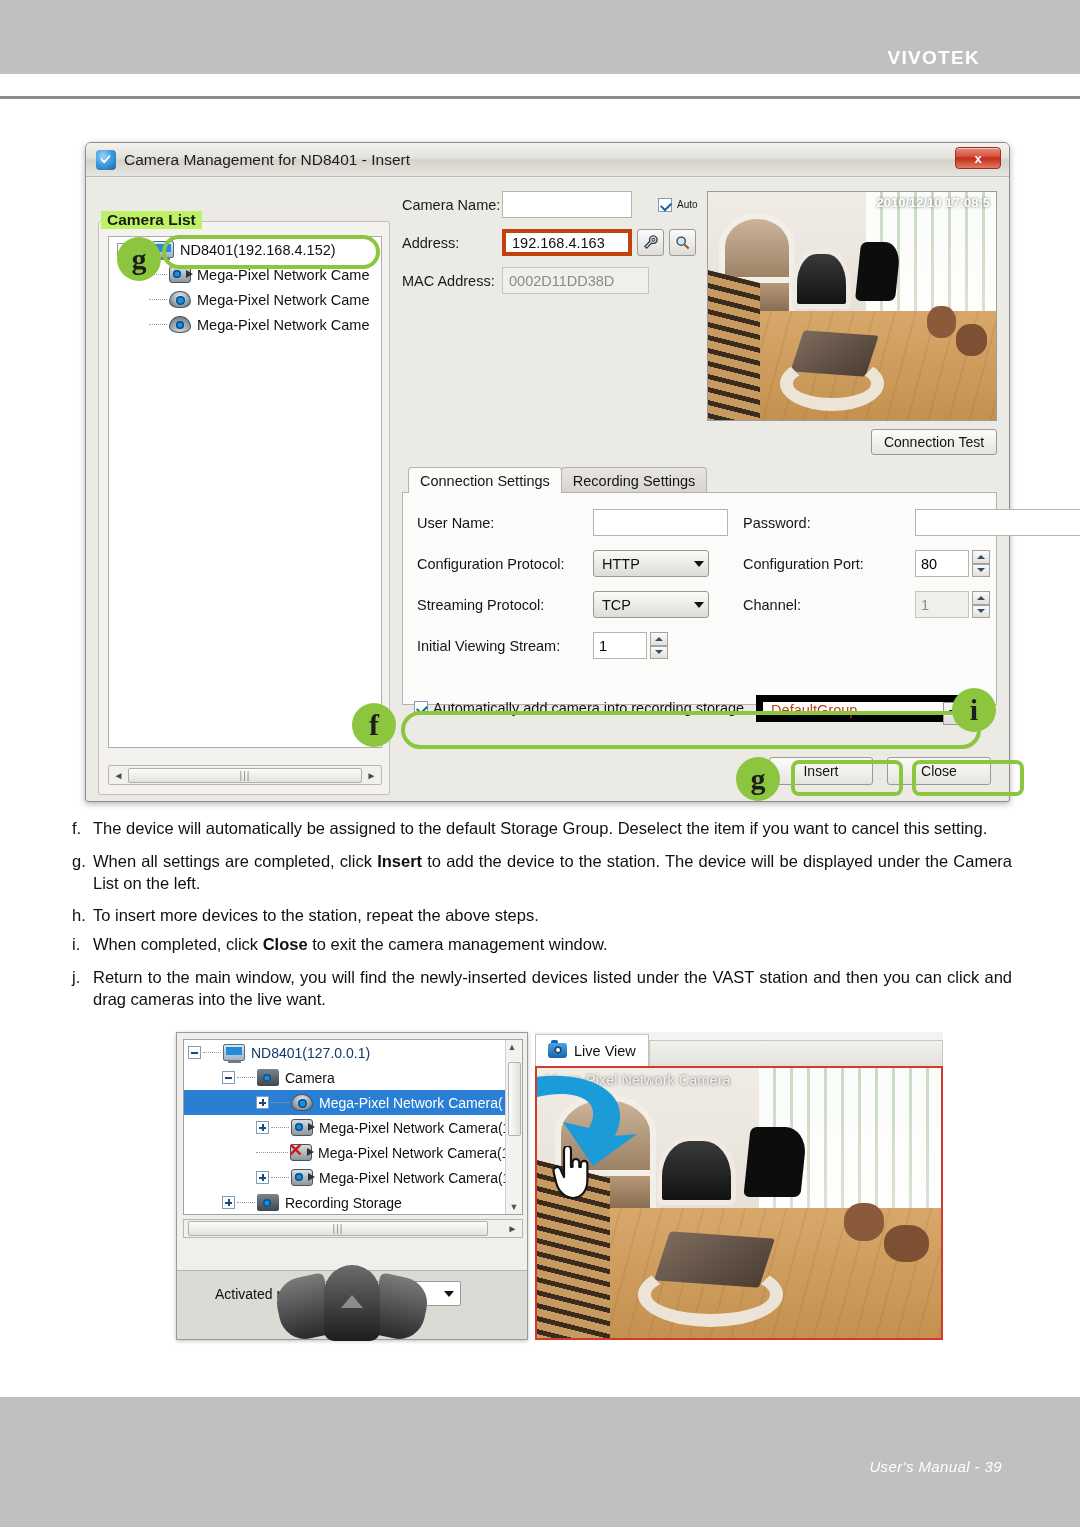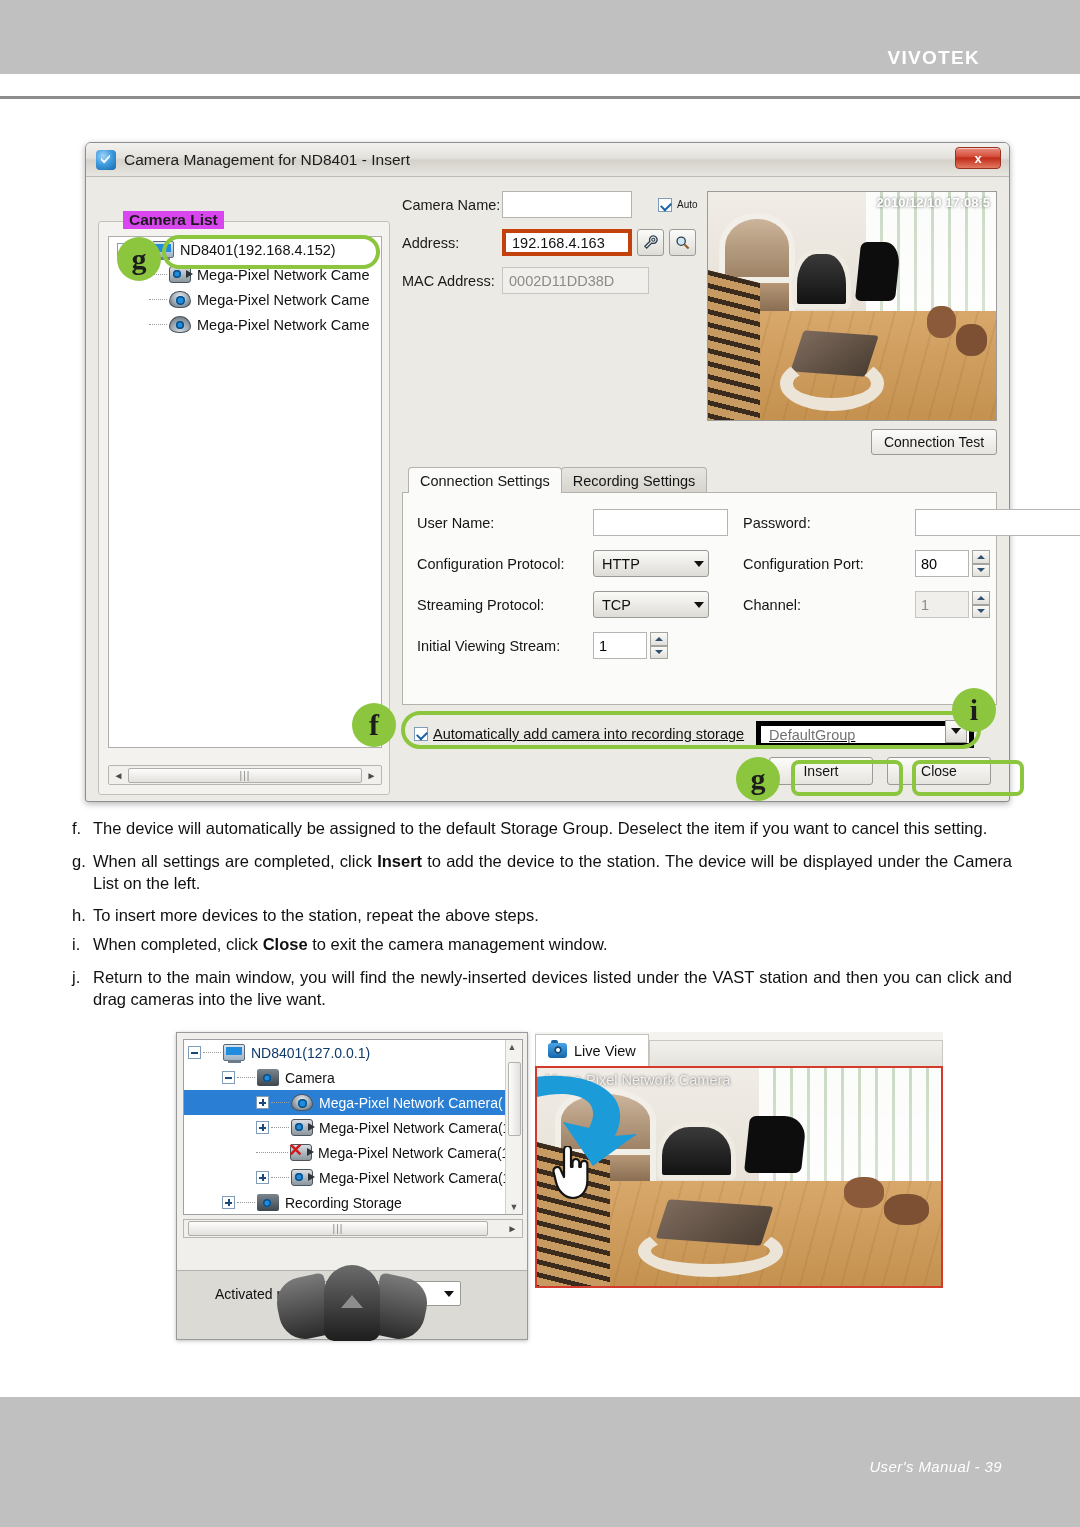--- a/index.html
+++ b/index.html
@@ -79,21 +79,21 @@
   
   #camera-dialog { left:85px; top:142px; width:925px; height:660px; }
   .dlg-body { position:absolute; left:0; top:34px; right:0; bottom:0; padding:8px 10px 10px 10px; }
 
   
   .groupbox {
     position:absolute; left:12px; top:44px; width:292px; height:574px;
     border:1px solid #c3c1ba; border-radius:3px; background:#f3f2ee;
   }
   .groupbox-title {
-    position:absolute; left:24px; top:-11px; background:#d946ef;
+    position:absolute; left:2px; top:-11px; background:#bef264;
     padding:0 6px; font-size:15.5px; font-weight:bold; color:#1a1a1a;
   }
   .tree-panel {
     position:absolute; left:9px; top:14px; width:274px; height:512px;
     background:#ffffff; border:1px solid #aeadaa;
     overflow:hidden;
   }
   .tree-row { display:flex; align-items:center; height:25px; font-size:14.5px; color:#111; white-space:nowrap; }
   .tree-row.root { padding-left:8px; }
   .tree-row.child { padding-left:40px; }
@@ -257,27 +257,27 @@
   .spin-wrap { display:flex; align-items:center; }
   .spin-input { width:54px; height:27px; background:#fff; border:1px solid #b6b4b0; font-size:14.5px; padding:0 5px; display:flex; align-items:center; }
   .spin-input.disabled { background:#f0efec; color:#8e8d8a; border:1px solid #c7c5c1; }
   .spin-btns { width:18px; height:27px; margin-left:3px; display:flex; flex-direction:column; }
   .spin-b { flex:1; background:linear-gradient(to bottom,#fafaf8,#e2e0da); border:1px solid #a5a39e; display:flex; align-items:center; justify-content:center; cursor:pointer; }
   .spin-b .up { border-left:4px solid transparent; border-right:4px solid transparent; border-bottom:4px solid #31506f; }
   .spin-b .dn { border-left:4px solid transparent; border-right:4px solid transparent; border-top:4px solid #31506f; }
 
   
   .auto-store {
-    position:absolute; left:4px; right:4px; bottom:42px; height:30px;
-    display:flex; align-items:center;text-decoration:underline;
+    position:absolute; left:4px; right:4px; bottom:68px; height:30px;
+    display:flex; align-items:center;
   }
   .auto-store .lbl { font-size:14.5px; color:#131313; margin-right:12px; white-space:nowrap; }
   .group-select {
-    width:218px; height:27px; background:#fff; border:5px solid #000000;
-    display:flex; align-items:flex-end; padding:0 2px 0 8px; font-size:14.5px; color:#737373;
+    width:218px; height:27px; background:#fff; border:7px solid #000000;
+    display:flex; align-items:flex-start; padding:0 2px 0 8px; font-size:14.5px; color:#c2410c;
   }
   .group-select .dd {
     margin-left:auto; width:22px; height:23px;
     background:linear-gradient(to bottom,#fafaf8,#dedcd6); border:1px solid #9b9995;
     display:flex; align-items:center; justify-content:center; cursor:pointer;
   }
   .group-select .dd i { border-left:5px solid transparent; border-right:5px solid transparent; border-top:6px solid #111; }
   .dlg-actions { position:absolute; right:6px; bottom:6px; display:flex; gap:14px; }
   .dlg-actions .btn { width:104px; height:28px; }
 
@@ -316,21 +316,21 @@
   .joystick { position:absolute; left:50%; transform:translateX(-50%); bottom:-14px; width:176px; height:88px; }
   .joy-c { position:absolute; left:50%; transform:translateX(-50%); top:0; width:56px; height:76px;
     background:linear-gradient(to bottom,#6b6b6b,#1d1d1d); border-radius:28px 28px 10px 10px; }
   .joy-c:after{ content:""; position:absolute; left:50%; top:30px; transform:translateX(-50%);
     border-left:11px solid transparent; border-right:11px solid transparent; border-bottom:13px solid #8d8d8d; }
   .joy-l { position:absolute; left:14px; top:12px; width:52px; height:62px;
     background:linear-gradient(to bottom,#7a7a7a,#2a2a2a); border-radius:26px 6px 10px 26px; transform:rotate(-12deg); }
   .joy-r { position:absolute; right:14px; top:12px; width:52px; height:62px;
     background:linear-gradient(to bottom,#7a7a7a,#2a2a2a); border-radius:6px 26px 26px 10px; transform:rotate(12deg); }
 
-  #live-window { position:absolute; left:535px; top:1032px; width:408px; height:256px; background:#f4f3f0;padding-left:44px; }
+  #live-window { position:absolute; left:535px; top:1032px; width:408px; height:308px; background:#f4f3f0;padding-left:44px; }
   .lv-tabstrip { position:absolute; left:0; top:0; width:100%; height:34px; display:flex; align-items:flex-end; }
   .lv-tab { height:32px; padding:0 12px; display:flex; align-items:center; gap:7px;
     font-size:14.5px; color:#111; background:#fff; border:1px solid #c3c1bb; border-bottom:none; cursor:pointer; }
   .lv-tab-rest { flex:1; height:26px; background:linear-gradient(to bottom,#f2f1ed,#e4e2db); border:1px solid #c9c7c1; border-bottom:none; }
   .cam-glyph { width:19px; height:15px; background:linear-gradient(#4aa3e8,#1565a8); border-radius:3px; position:relative; flex:none; }
   .cam-glyph:after{ content:""; position:absolute; left:6px; top:3px; width:8px; height:8px; border-radius:50%; background:#fff; box-shadow:inset 0 0 0 2px #0d4d80; }
   .cam-glyph:before{ content:""; position:absolute; left:3px; top:-3px; width:7px; height:3px; background:#1565a8; border-radius:2px 2px 0 0; }
   .live-cell { position:absolute; left:0; top:34px; right:0; bottom:0; border:2px solid #d33a2c; overflow:hidden; background:#d8cdbf; }
   .cell-label { position:absolute; left:8px; top:4px; color:#f0f0f0; font-size:14.5px; text-shadow:0 0 3px rgba(0,0,0,.6); z-index:5; }
   .drag-arrow { position:absolute; left:-18px; top:6px; width:150px; height:92px; z-index:6; }

